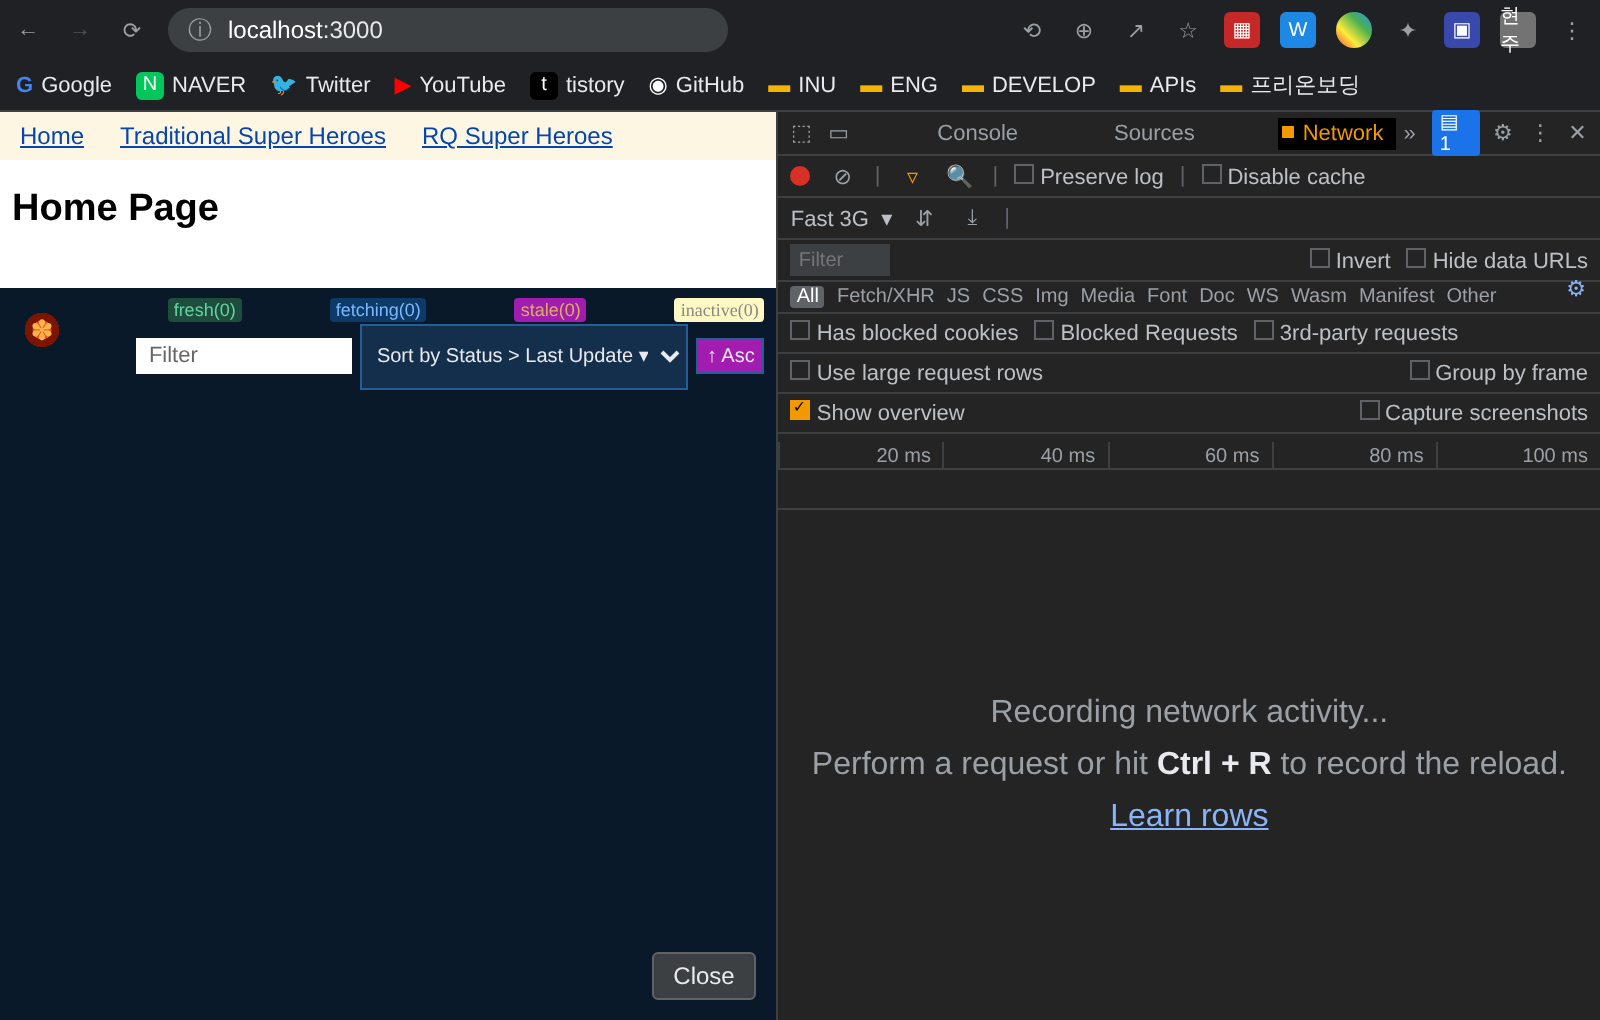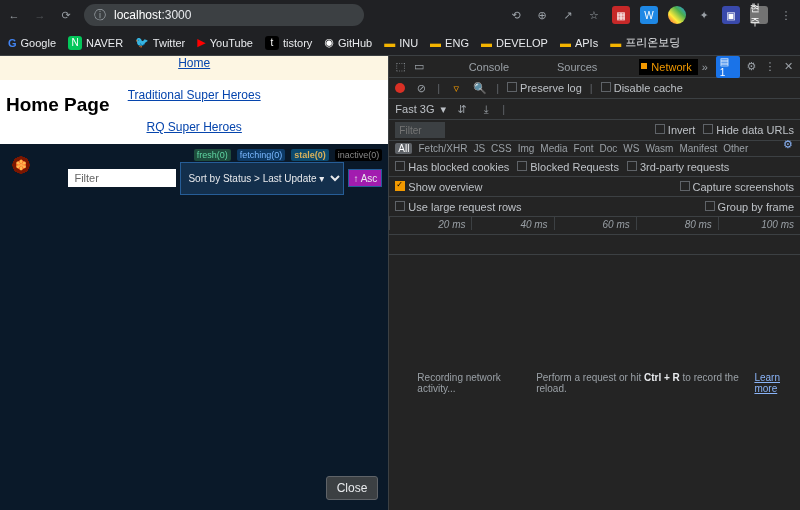--- a/index.html
+++ b/index.html
@@ -9,29 +9,29 @@
 .ico { width: 16px; height: 16px; display: inline-flex; align-items: center; justify-content: center; color: #9aa0a6; }
 .addr-bar { flex: 0 0 280px; height: 22px; background: #3c4043; border-radius: 11px; display: flex; align-items: center; padding: 0 8px; gap: 6px; color: #e8eaed; font-size: 12px; }
 .addr-bar .host { color: #fff; }
 .addr-right { margin-left: auto; display: flex; gap: 10px; align-items: center; }
 .ext { width: 18px; height: 18px; border-radius: 3px; display: inline-flex; align-items: center; justify-content: center; font-size: 10px; color: #fff; }
 .bk-row { display: flex; align-items: center; height: 26px; padding: 0 8px; gap: 12px; color: #e8eaed; font-size: 11px; border-bottom: 1px solid #3c4043; }
 .bk { display: flex; align-items: center; gap: 4px; }
 .bk .folder { color: #f4b400; }
 .content { display: flex; height: calc(510px - 56px); }
 .page { width: 494px; background: #0a1929; position: relative; }
-.page-nav { background: #fdf6e3; height: 24px; display: flex; align-items: center; gap: 18px; padding: 0 10px; font-size: 12px; flex-direction: column; }
+.page-nav { background: #fdf6e3; height: 24px; display: flex; align-items: center; gap: 18px; padding: 0 10px; font-size: 12px; }
 .page-nav a { color: #0645ad; text-decoration: underline; }
 .page-body { background: #fff; color: #000; height: 64px; padding: 14px 6px; }
 .page-body h1 { font-size: 19px; font-weight: bold; }
 .rq-bar { height: 22px; display: flex; align-items: center; padding: 0 6px; gap: 6px; justify-content: flex-end; }
 .rq-logo { position: absolute; left: 10px; top: 98px; width: 22px; height: 22px; background: radial-gradient(circle,#f4511e 30%, #7a1600 31% 55%, transparent 56%); border-radius: 3px; display:flex; align-items:center; justify-content:center;}
 .rq-logo::after{content:"✽"; color:#ffb74d; font-size:14px;}
-.chip { font-size: 9px; padding: 1px 3px; border-radius: 2px; background: #334; color: #8ab; }
-.chip.fresh{background:#1e4d3d;color:#5fd6a2;} .chip.fetching{background:#0d3a66;color:#7ab8ff;} .chip.stale{background:#0c4a6e;color:#d9b15a;font-weight:bold;} .chip.inactive{background:#000000;color:#888;}
+.chip { font-size: 9px; padding: 1px 3px; border-radius: 2px; background: #334; color: #8ab; margin-left: 38px; }
+.chip.fresh{background:#1e4d3d;color:#5fd6a2;} .chip.fetching{background:#0d3a66;color:#7ab8ff;} .chip.stale{background:#a21caf;color:#d9b15a;} .chip.inactive{background:#fef9c3;color:#888;font-family:Liberation Serif, serif;}
 .rq-row2 { height: 24px; display: flex; align-items: center; padding: 0 6px; gap: 4px; justify-content: flex-end; }
 .rq-row2 input { height: 18px; background: #fff; border: none; padding: 0 6px; font-size: 11px; width: 108px; color:#000; }
 .rq-row2 input::placeholder{color:#666;}
 .rq-row2 select { height: 33px; background: #132f4c; color: #e8eaed; border: 1px solid #265d97; font-size: 10px; padding: 0 3px; }
 .rq-row2 .asc { height: 18px; background: #a21caf; color: #e8eaed; border: 1px solid #265d97; font-size: 10px; padding: 0 4px; }
 .close-btn { position: absolute; bottom: 10px; right: 10px; background: #3c4043; border:1px solid #5f6368; color: #e8eaed; padding: 4px 10px; border-radius: 3px; font-size: 12px; }
 .devtools { flex: 1; background: #242424; border-left: 1px solid #3c4043; display: flex; flex-direction: column; color: #bdc1c6; }
 .dt-tabs { height: 22px; display: flex; align-items: center; gap: 4px; padding: 0 4px; border-bottom: 1px solid #3c4043; font-size: 11px; }
 .dt-tabs .tab { padding: 2px 6px; color: #9aa0a6; position:relative;margin-left:32px;}
 .dt-tabs .tab.active { background: #000000; color: #f29900; }
@@ -41,24 +41,24 @@
 .dt-tabs .badge{background:#1a73e8; color:#fff; padding:0 4px; border-radius:2px; font-size:10px;}
 .dt-row { display: flex; align-items: center; gap: 8px; padding: 2px 6px; min-height: 20px; border-bottom: 1px solid #3c4043; font-size: 11px; flex-wrap:wrap;}
 .dt-row .stop { width: 10px; height: 10px; border-radius: 50%; background: #d93025; }
 .cb { width:10px; height:10px; border:1px solid #5f6368; display:inline-block; margin-right:3px; position:relative;}
 .cb.checked{ background:#f29900; border-color:#f29900;}
 .cb.checked::after{content:"✓"; color:#000; font-size:8px; position:absolute; top:-2px; left:0;}
 .filter-input { background:#3c4043; border:none; height:16px; width:50px; color:#e8eaed; padding:0 4px; font-size:10px;}
 .type-filters{ display:flex; gap:6px; font-size:10px; padding:2px 6px; border-bottom:1px solid #3c4043; flex-wrap:wrap;}
 .type-filters span{color:#9aa0a6;}
 .type-filters span.all{background:#5f6368; color:#fff; padding:0 3px; border-radius:2px;}
-.waterfall-head{display:flex; border-bottom:1px solid #3c4043; font-size:10px; color:#9aa0a6; height:18px; align-items:flex-start;font-style:italic;}
+.waterfall-head{display:flex; border-bottom:1px solid #3c4043; font-size:10px; color:#9aa0a6; height:18px; align-items:flex-end;}
 .waterfall-head div{flex:1; text-align:right; padding-right:6px; border-left:1px solid #3c4043; padding-top:2px;}
 .waterfall-body{height:20px; border-bottom:1px solid #3c4043;}
-.dt-msg { flex:1; display:flex; flex-direction:row; align-items:center; justify-content:center; gap:8px; color:#9aa0a6; font-size:10px;padding-left:28px;}
+.dt-msg { flex:1; display:flex; flex-direction:column; align-items:center; justify-content:center; gap:8px; color:#9aa0a6; font-size:16px;}
 .dt-msg a{color:#8ab4f8;}
 .right-gear{position:absolute; right:4px; top:80px; color:#8ab4f8;}
 </style>
 </head>
 <body>
 
 <div class="top-chrome">
   <div class="addr-row">
     <span class="ico">←</span>
     <span class="ico" style="opacity:.4">→</span>
@@ -205,36 +205,36 @@
         <span>Wasm</span>
         <span>Manifest</span>
         <span>Other</span>
       </div>
     <div class="dt-row">
       <label><span class="cb"></span><span>Has blocked cookies</span></label>
       <label><span class="cb"></span><span>Blocked Requests</span></label>
       <label><span class="cb"></span><span>3rd-party requests</span></label>
     </div>
     <div class="dt-row">
+      <label><span class="cb"></span><span>Use large request rows</span></label>
+      <span style="flex:1"></span>
+      <label><span class="cb"></span><span>Group by frame</span></label>
+    </div>
+    <div class="dt-row">
       <label><span class="cb checked"></span><span>Show overview</span></label>
       <span style="flex:1"></span>
       <label><span class="cb"></span><span>Capture screenshots</span></label>
-    </div>
-    <div class="dt-row">
-      <label><span class="cb"></span><span>Use large request rows</span></label>
-      <span style="flex:1"></span>
-      <label><span class="cb"></span><span>Group by frame</span></label>
     </div>
     <div class="waterfall-head" id="ticks">
         <div>20 ms</div>
         <div>40 ms</div>
         <div>60 ms</div>
         <div>80 ms</div>
         <div>100 ms</div>
       </div>
     <div class="waterfall-body"></div>
     <div class="dt-msg">
       <div>Recording network activity...</div>
       <div><span>Perform a request or hit </span><b style="color:#e8eaed">Ctrl + R</b><span> to record the reload.</span></div>
-      <a href="#">Learn more</a>
+      <a href="#">Learn rows</a>
     </div>
   </div>
 </div>
 
 </body></html>

